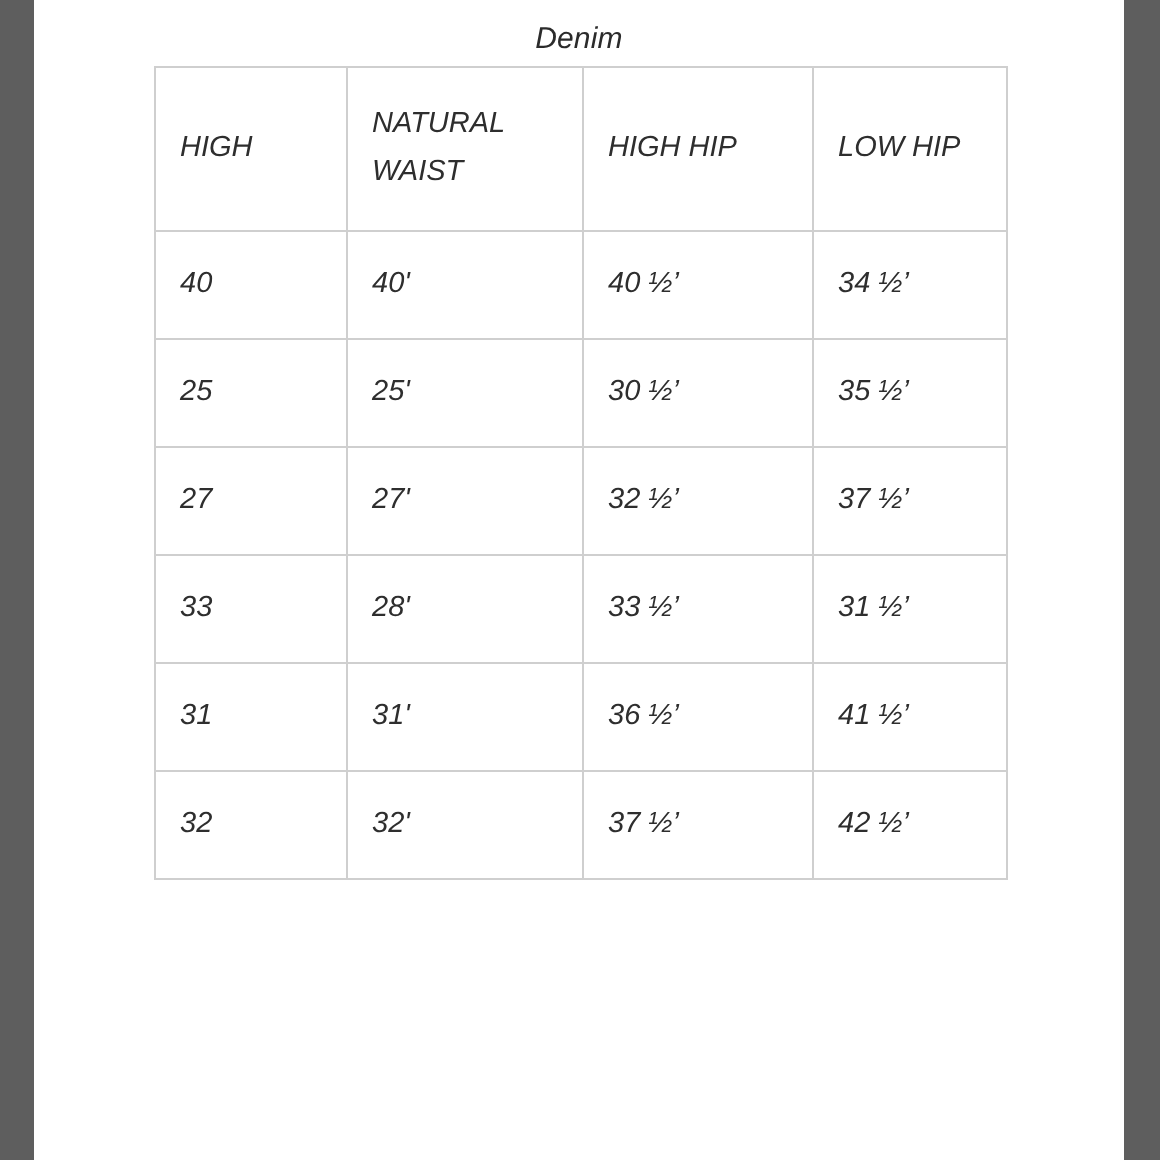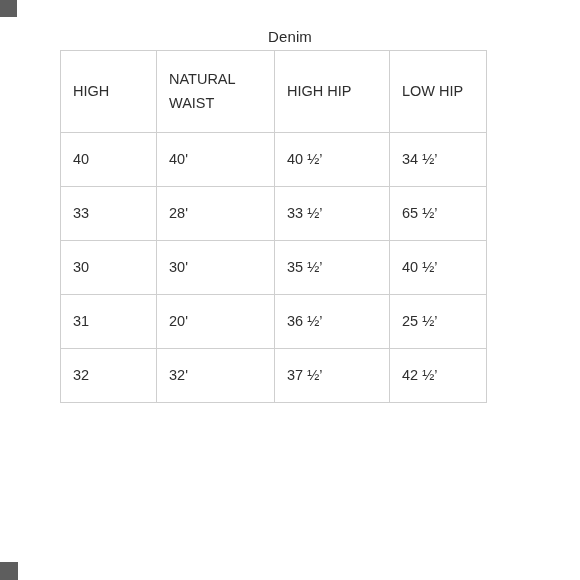--- a/index.html
+++ b/index.html
@@ -11,21 +11,21 @@
     height: 580px;
     background: #ffffff;
     font-family: "Liberation Sans", sans-serif;
     overflow: hidden;
     position: relative;
   }
   .page-frame {
     position: absolute;
     inset: 0;
     display: flex;
-    flex-direction: column;
+    font-style: italic;
   }
   .gutter {
     width: 17px;
     background: #5e5e5e;
     flex: 0 0 17px;
   }
   .gutter-right {
     width: 18px;
     flex: 0 0 18px;
   }
@@ -116,36 +116,42 @@
           </tr>
         </thead>
         <tbody>
           <tr>
             <td>40</td>
             <td>40'</td>
             <td>40 ½’</td>
             <td>34 ½’</td>
           </tr>
           <tr>
+            <td>25</td>
+            <td>25'</td>
+            <td>30 ½’</td>
+            <td>35 ½’</td>
+          </tr>
+          <tr>
+            <td>27</td>
+            <td>27'</td>
+            <td>32 ½’</td>
+            <td>37 ½’</td>
+          </tr>
+          <tr>
             <td>33</td>
             <td>28'</td>
             <td>33 ½’</td>
-            <td>65 ½’</td>
-          </tr>
-          <tr>
-            <td>30</td>
-            <td>30'</td>
-            <td>35 ½’</td>
-            <td>40 ½’</td>
+            <td>31 ½’</td>
           </tr>
           <tr>
             <td>31</td>
-            <td>20'</td>
+            <td>31'</td>
             <td>36 ½’</td>
-            <td>25 ½’</td>
+            <td>41 ½’</td>
           </tr>
           <tr>
             <td>32</td>
             <td>32'</td>
             <td>37 ½’</td>
             <td>42 ½’</td>
           </tr>
         </tbody>
       </table>
     </div>

